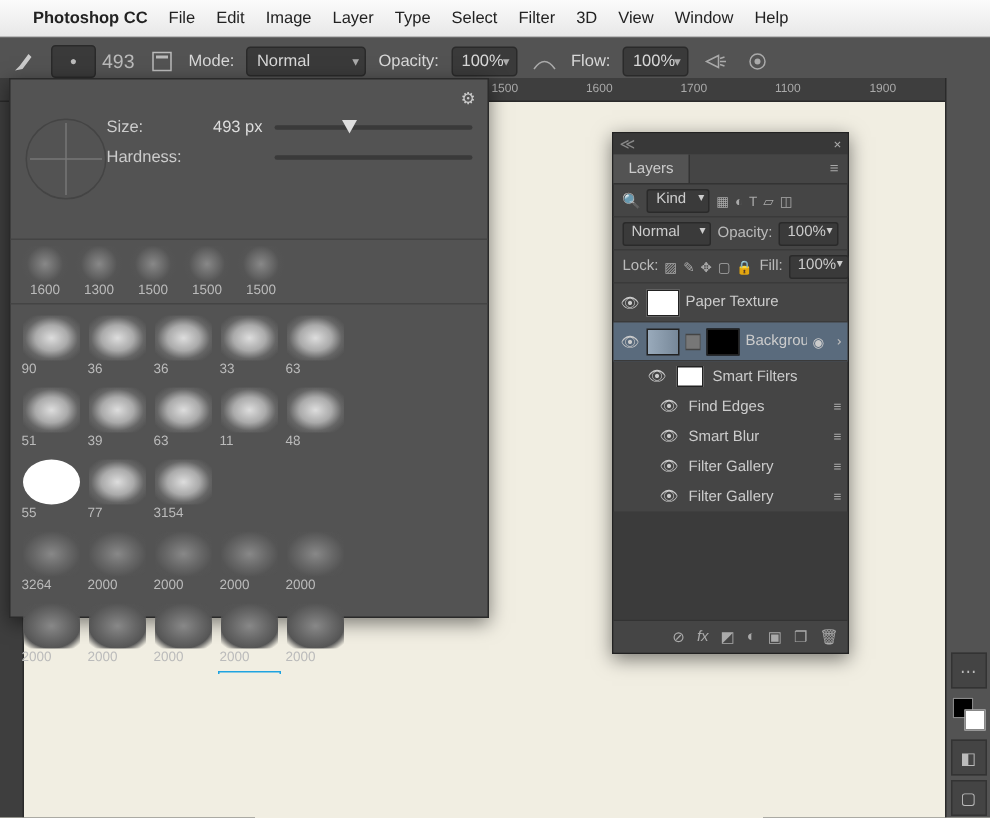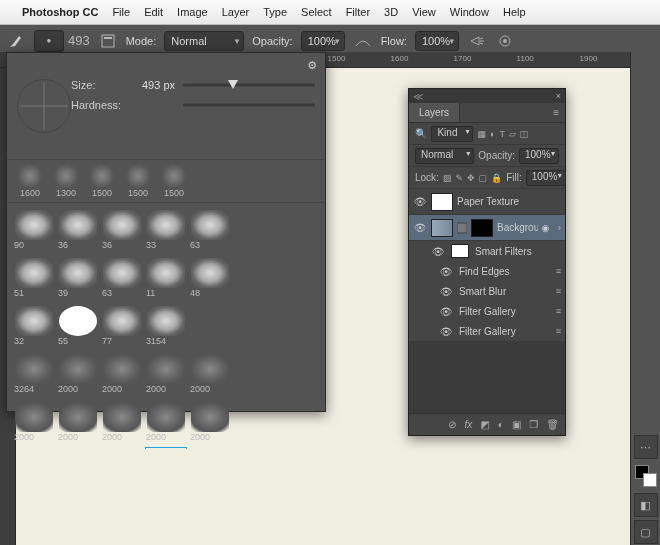--- a/index.html
+++ b/index.html
@@ -245,24 +245,20 @@
           <div class="th"></div>
           <div class="sz">11</div>
         </div>
         <div class="c">
           <div class="th"></div>
           <div class="sz">48</div>
         </div>
       </div>
       <div class="grow">
         <div class="c">
-          <div class="th"></div>
-          <div class="sz">32</div>
-        </div>
-        <div class="c">
           <div class="th round"></div>
           <div class="sz">55</div>
         </div>
         <div class="c">
           <div class="th"></div>
           <div class="sz">77</div>
         </div>
         <div class="c">
           <div class="th"></div>
           <div class="sz">3154</div>

